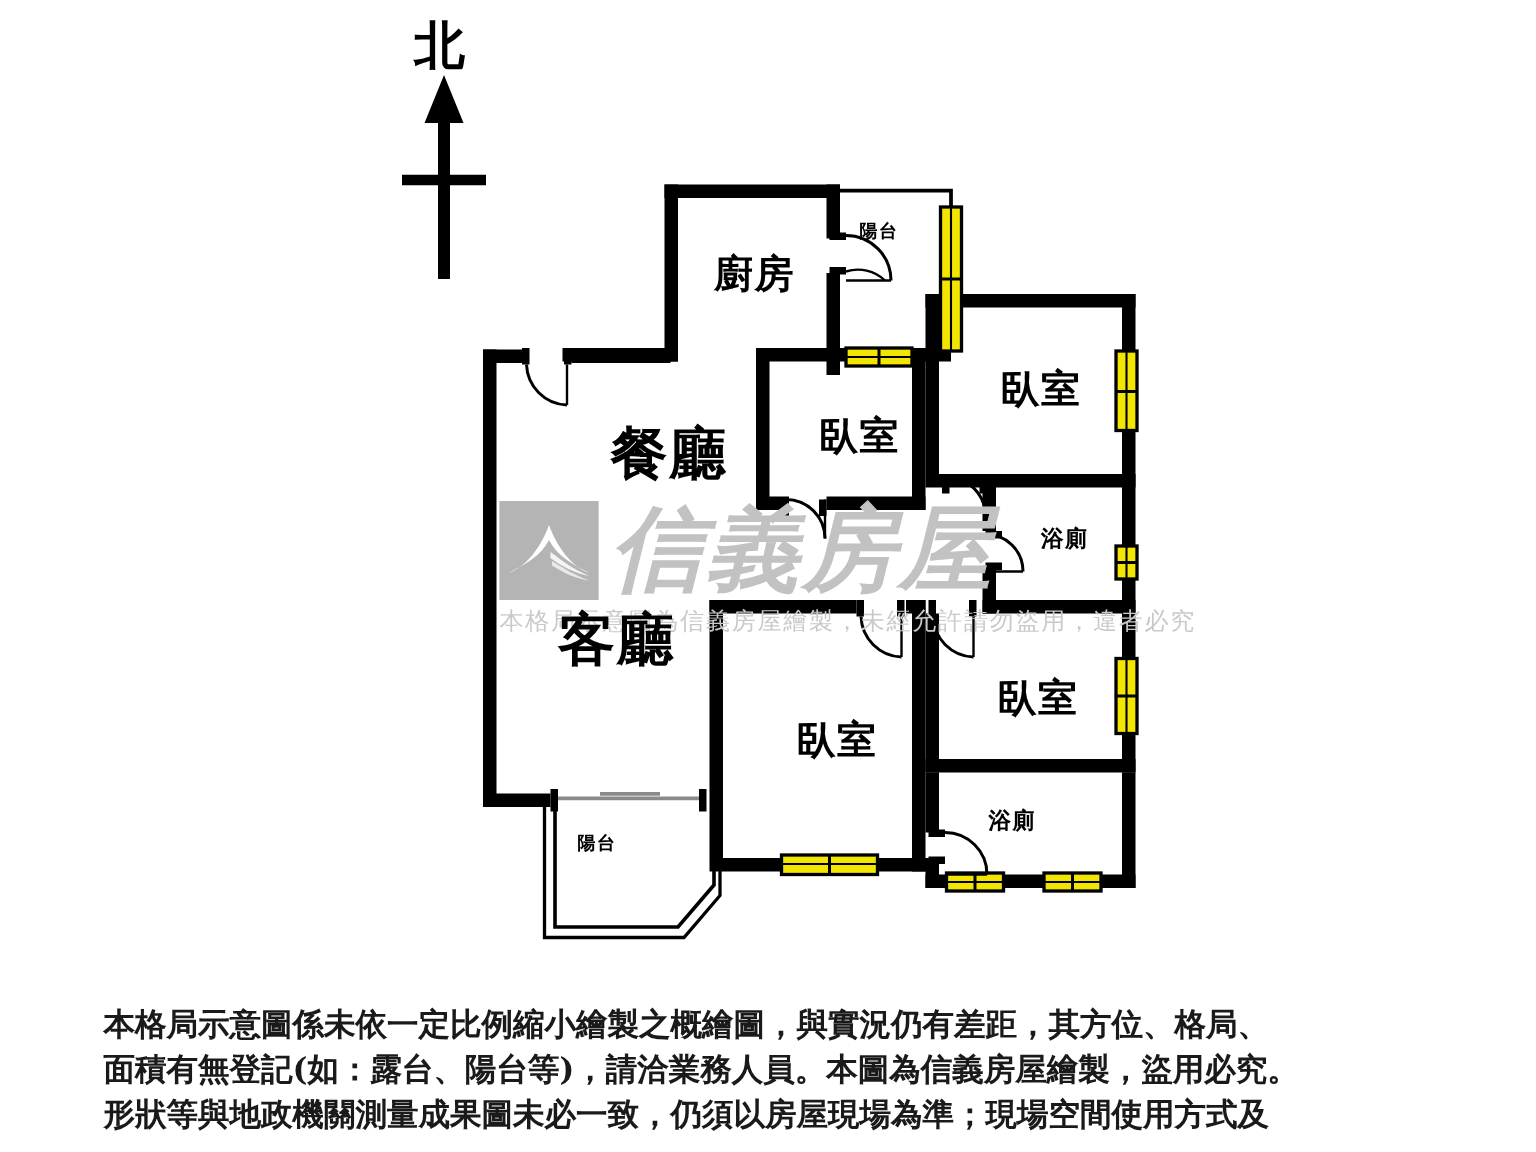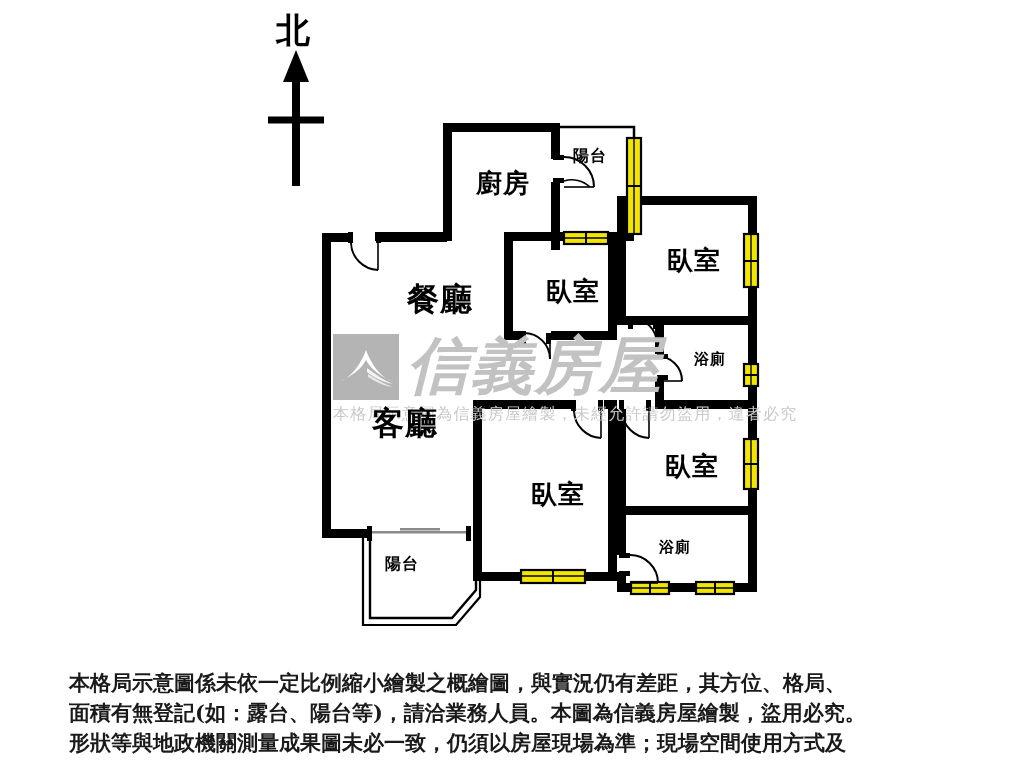--- a/index.html
+++ b/index.html
@@ -35,23 +35,23 @@
   .room-label {
     position: absolute;
     color: #000000;
     font-family: "DejaVu Serif", "Liberation Serif", serif;
     font-weight: 700;
     white-space: nowrap;
     letter-spacing: 1px;
     line-height: 1;
     z-index: 6;
   }
-  .rl-big   { font-size: 32px; }
+  .rl-big   { font-size: 38px; }
   .rl-mid   { font-size: 26px; margin-left: 10px; }
-  .rl-small { font-size: 16px; }
+  .rl-small { font-size: 12px; }
   .rl-tiny  { font-size: 15px; text-align: center; }
 
   
   .north-label {
     position: absolute;
     left: 276px;
     top: 8px;
     font-size: 34px;
     font-family: "DejaVu Serif", "Liberation Serif", serif;
     font-weight: 700;

